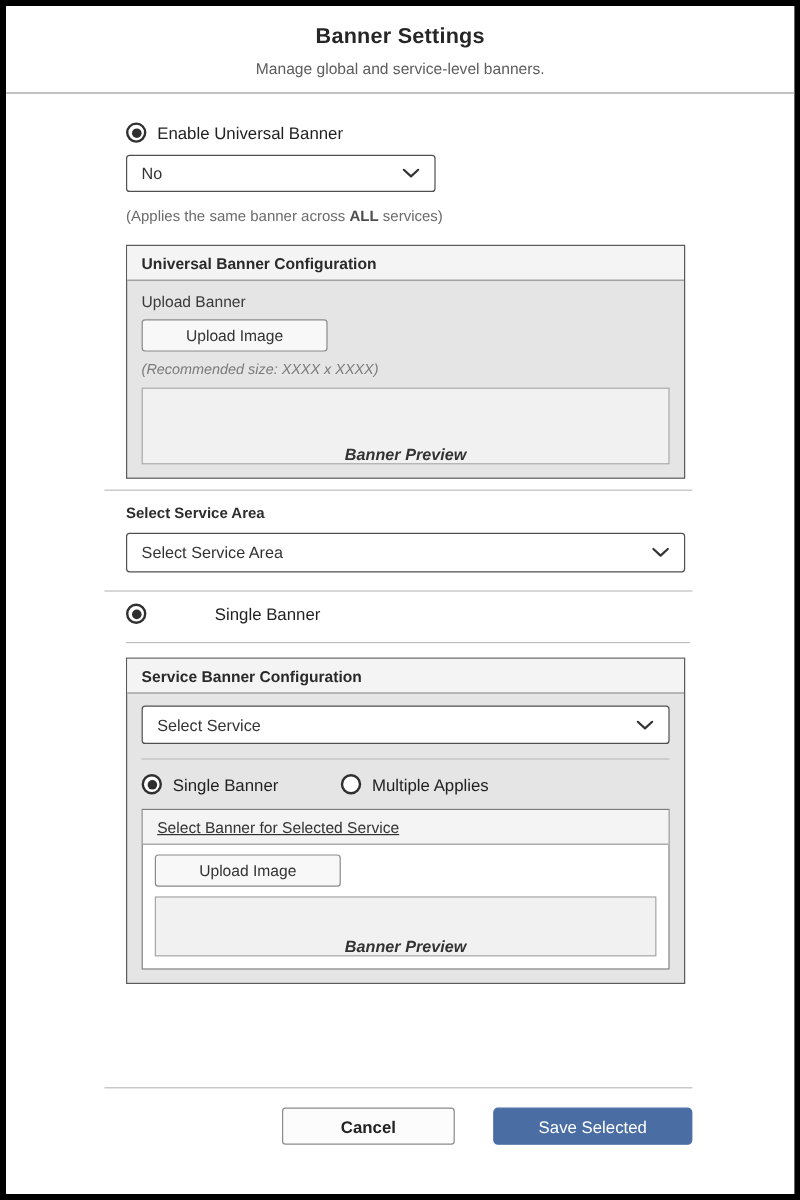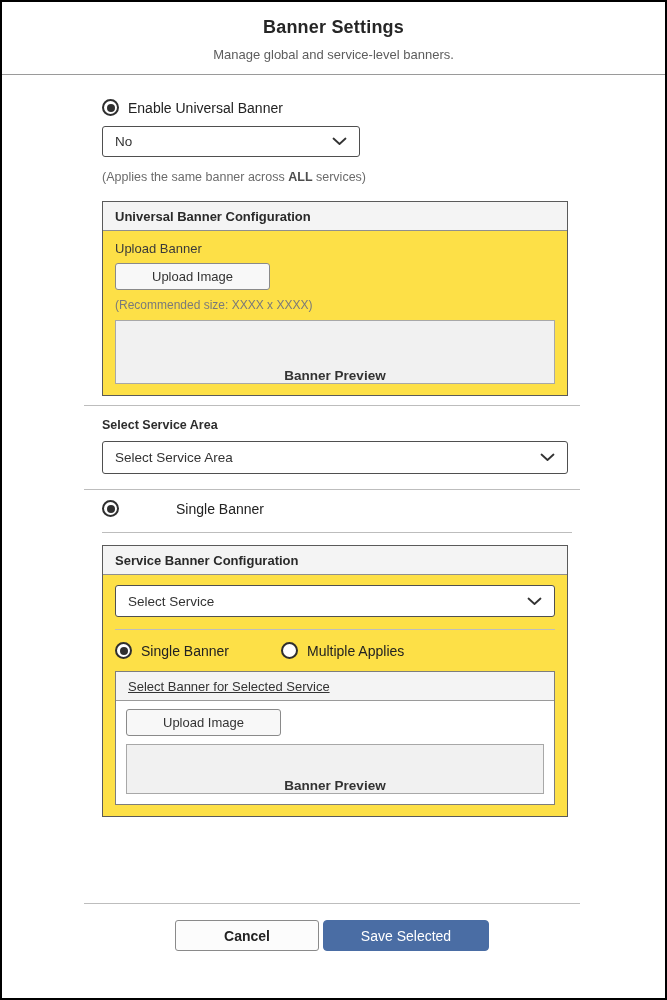--- a/index.html
+++ b/index.html
@@ -7,21 +7,21 @@
   body {
     font-family: "Liberation Sans", "DejaVu Sans", sans-serif;
     color: #2b2b2b;
   }
   .page {
     position: relative;
     width: 667px;
     height: 1000px;
     margin: 0 auto;
     background: #ffffff;
-    border: 2px solid #000000;
+    border: 5px solid #000000;
     overflow: hidden;
   }
   
   .header {
     text-align: center;
     padding: 15px 10px 12px;
     border-bottom: 1px solid #9a9a9a;
   }
   .header h1 {
     font-size: 18px;
@@ -86,21 +86,21 @@
   .chevron { display: inline-flex; flex: 0 0 auto; margin-left: 8px; }
   
   .helper { font-size: 12.5px; color: #6b6b6b; }
   .helper b { color: #4d4d4d; font-weight: bold; }
   .small-note { font-size: 12px; color: #7a7a7a; }
   .field-label { font-size: 13px; color: #3a3a3a; }
   .section-label { font-size: 12.5px; font-weight: bold; color: #2d2d2d; margin-left: 18px; }
   
   .box {
     border: 1.5px solid #5a5a5a;
-    background: #fde047;
+    background: #e5e5e5;
   }
   .box-header {
     background: #f4f4f4;
     border-bottom: 1px solid #8f8f8f;
     padding: 7px 12px 6px;
     font-size: 13px;
     font-weight: bold;
     color: #2a2a2a;
   }
   .box-body { padding: 10px 12px 11px; }
@@ -124,22 +124,22 @@
     display: flex;
     align-items: flex-end;
     justify-content: center;
     font-size: 13.5px;
     font-weight: bold;
     color: #333;
   }
   
   .footer {
     display: flex;
-    justify-content: center;
-    gap: 4px;
+    justify-content: flex-end;
+    gap: 32px;
     margin-top: 16px;
   }
   .btn {
     height: 31px;
     border-radius: 3px;
     font-size: 14px;
     font-family: inherit;
     cursor: pointer;
   }
   .btn-cancel {
@@ -157,21 +157,21 @@
     color: #ffffff;
   }
   
   .mt-24 { margin-top: 24px; }
   .mt-17 { margin-top: 17px; }
   .mt-15 { margin-top: 15px; }
   .mt-13 { margin-top: 13px; }
   .mt-12 { margin-top: 12px; }
   .mt-10 { margin-top: 10px; gap: 48px; }
   .mt-9  { margin-top: 9px; }
-  .mt-8  { margin-top: 8px; }
+  .mt-8  { margin-top: 8px; font-style: italic; }
   .mt-7  { margin-top: 7px; }
   .mt-6  { margin-top: 12px; }
 </style>
 </head>
 <body>
 
 <div class="page">
 
   <div class="header">
     <h1>Banner Settings</h1>

